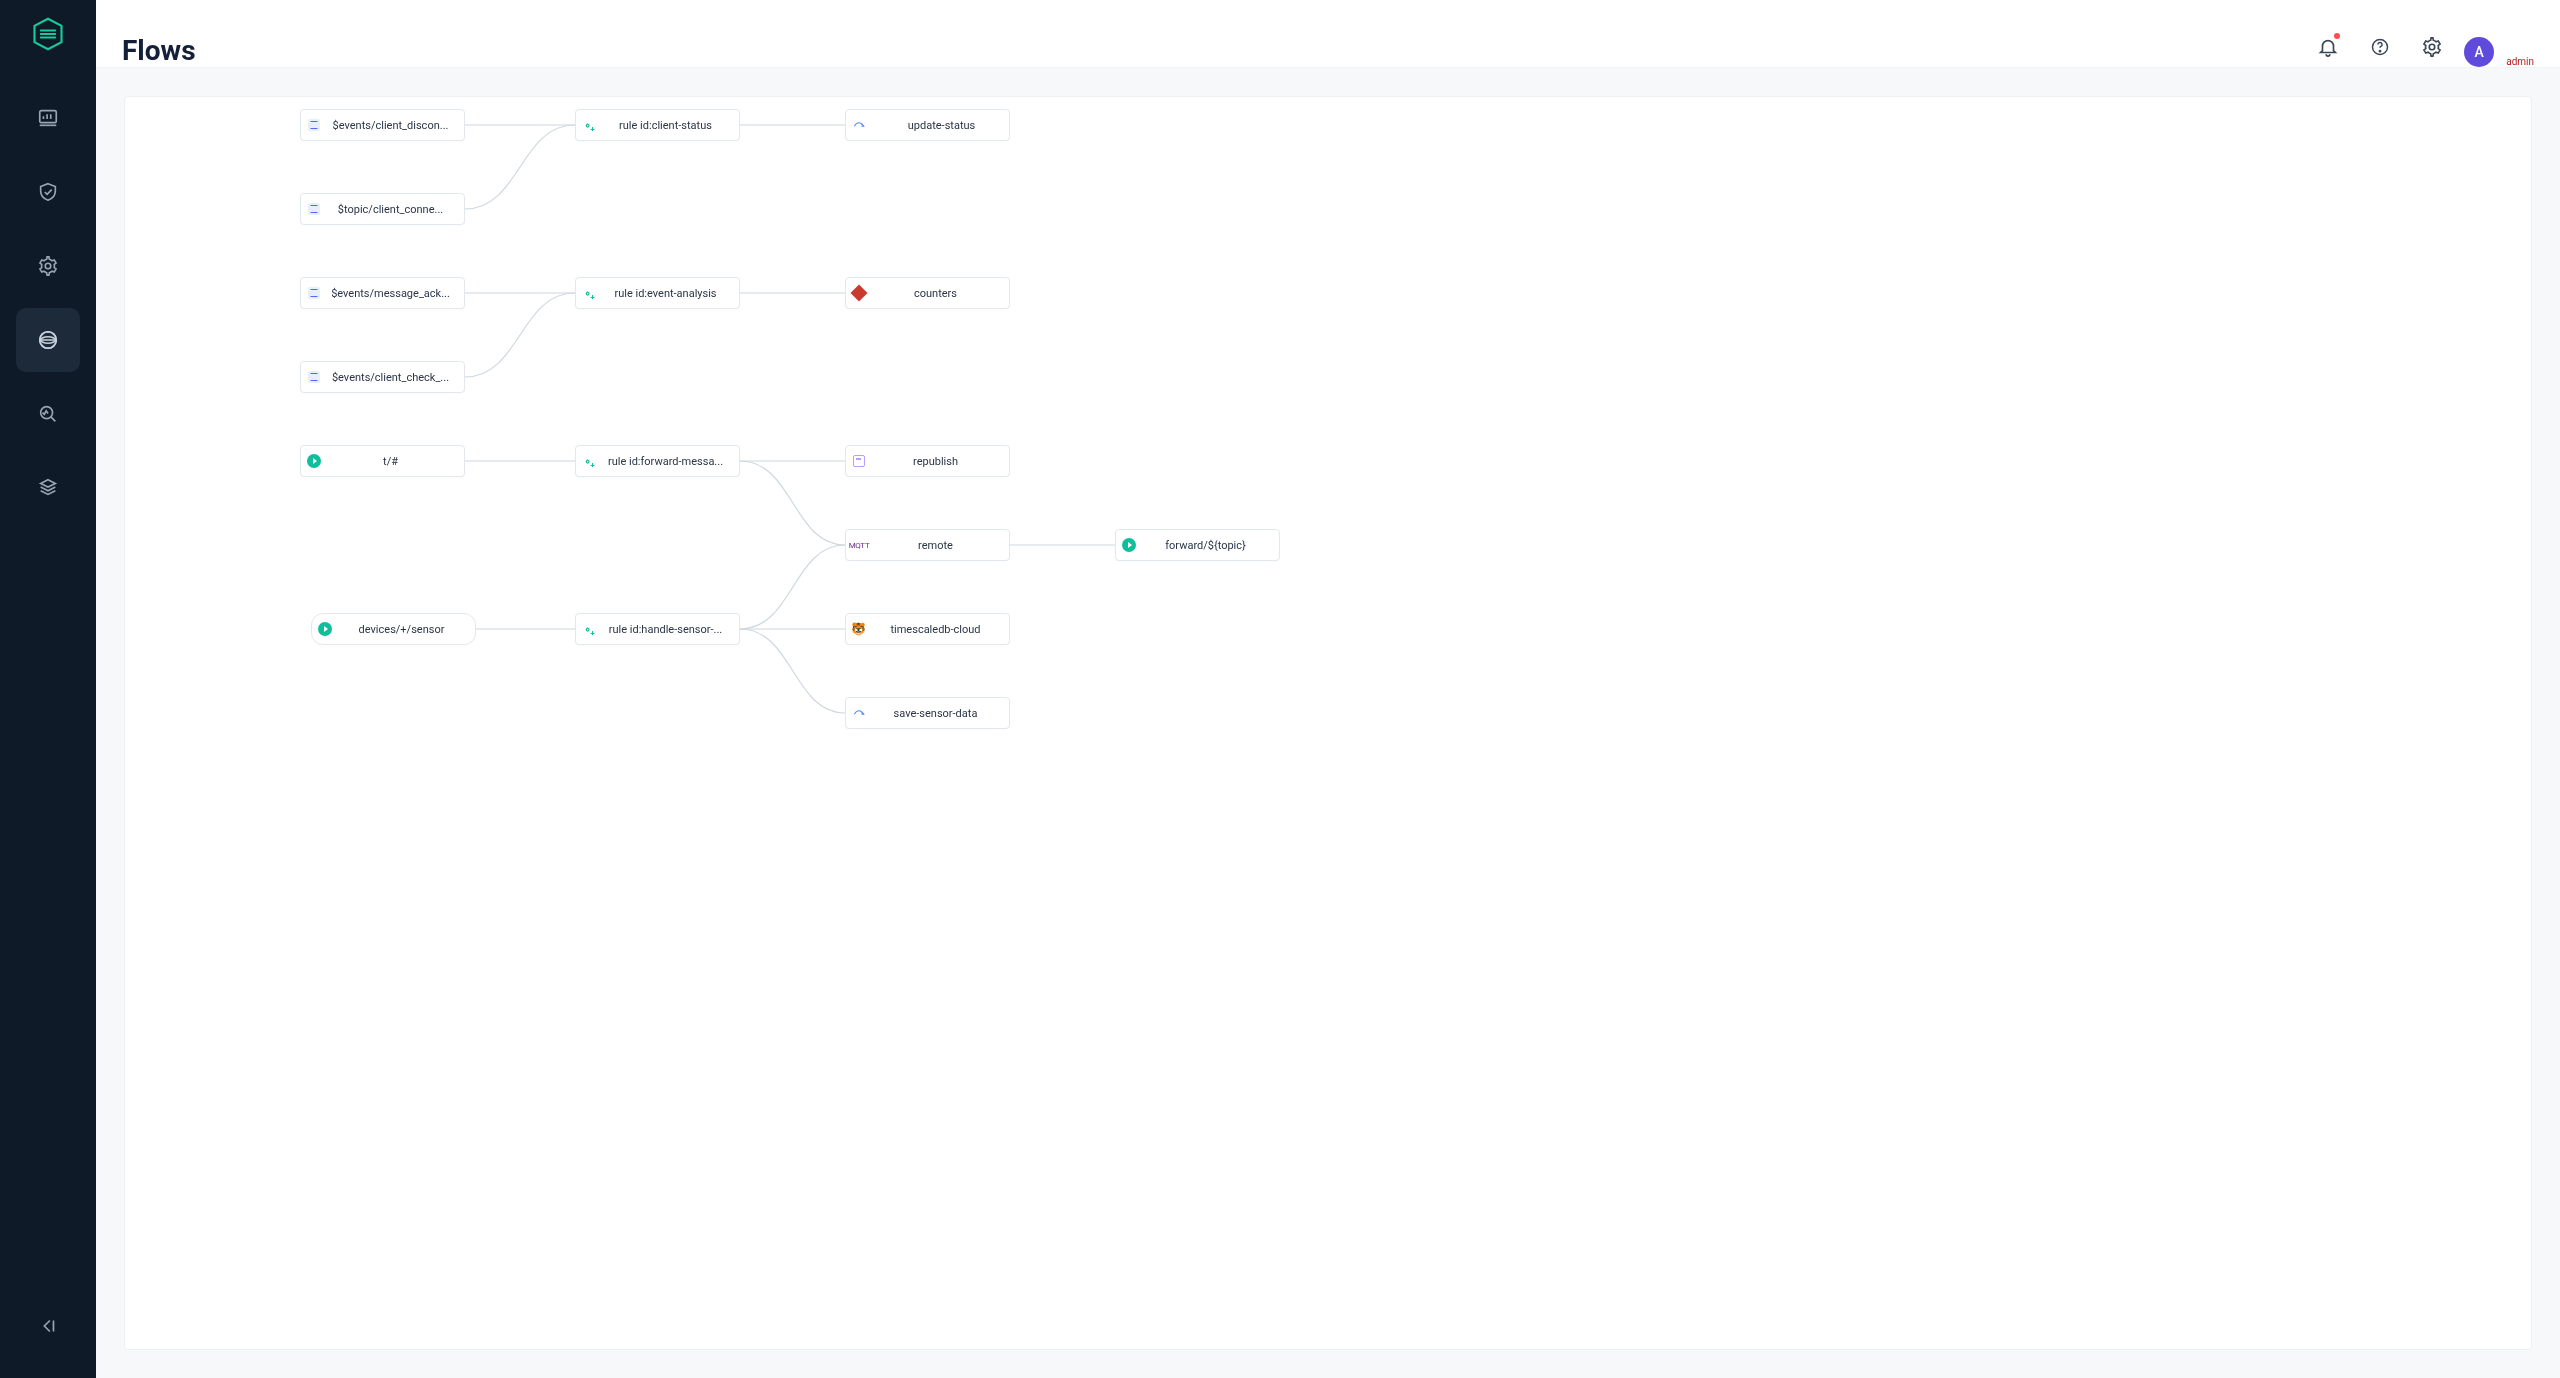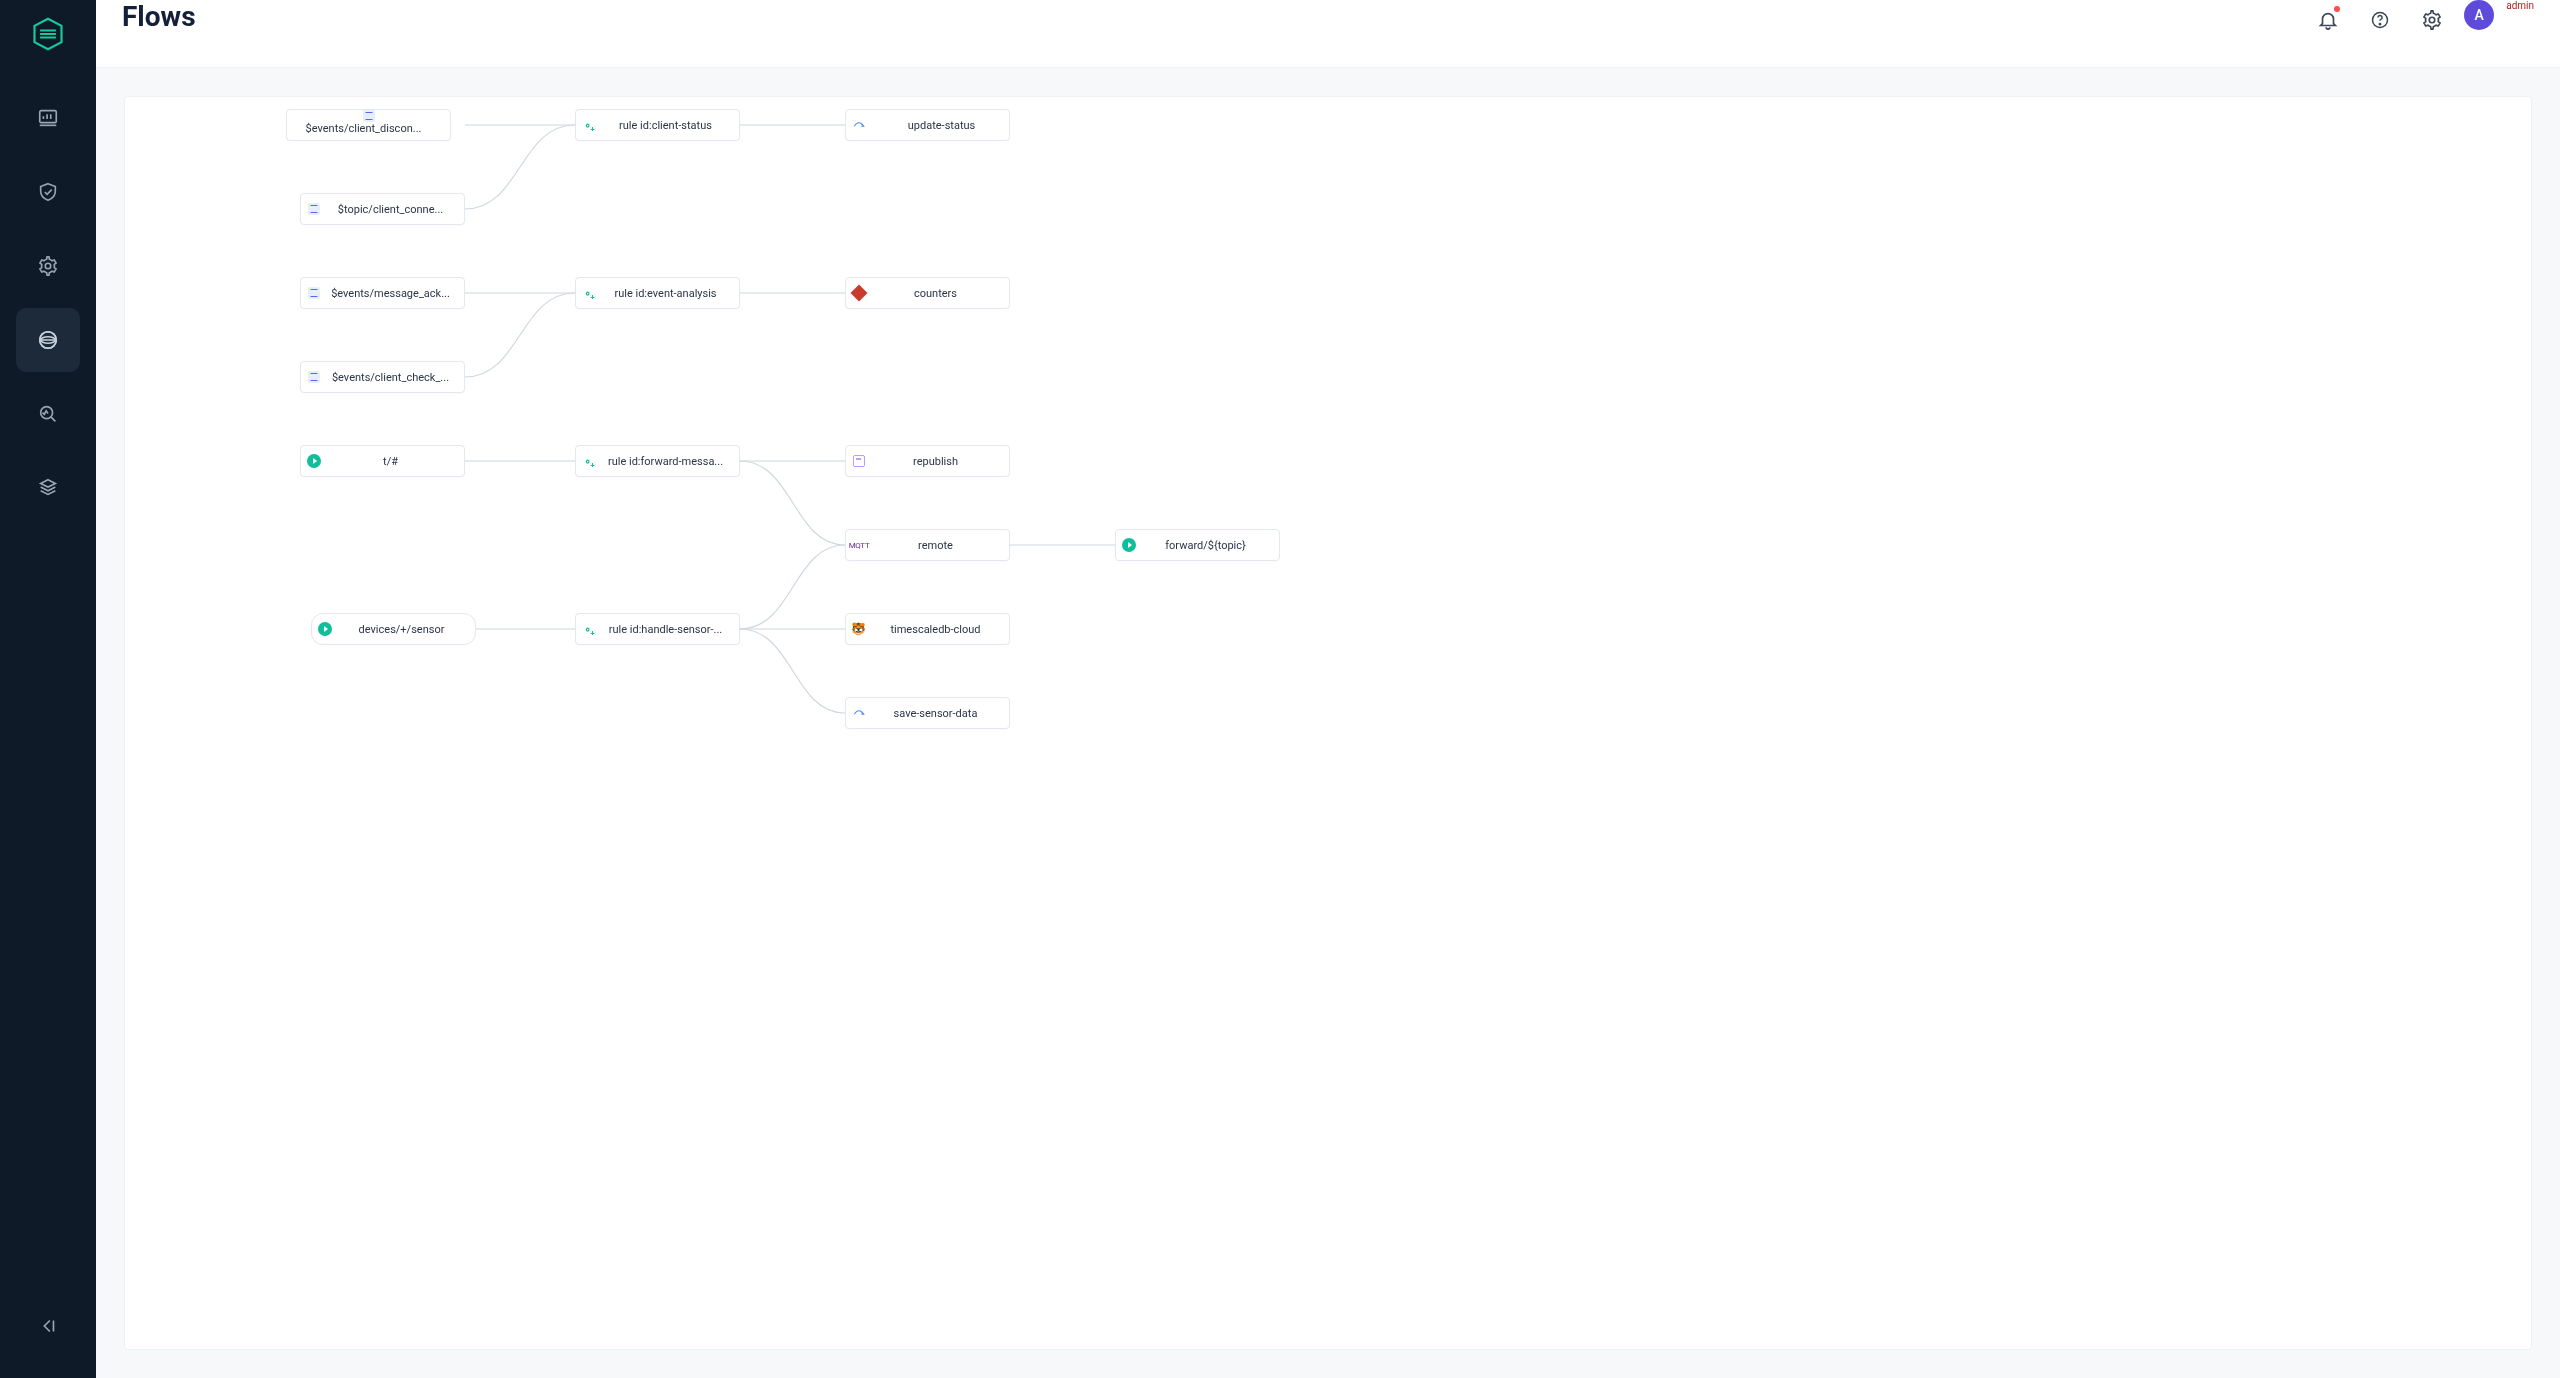--- a/index.html
+++ b/index.html
@@ -41,21 +41,21 @@
     color: #9aa5b1;
     cursor: pointer;
   }
   .ic { width: 22px; height: 22px; }
 
   
   .main { flex: 1; display: flex; flex-direction: column; min-width: 0; }
   .header {
     height: 68px;
     display: flex;
-    align-items: flex-start;
+    align-items: flex-end;
     padding: 0 26px 0 26px;
     border-bottom: 1px solid #f0f2f5;
   }
   .header h1 {
     font-size: 28px;
     font-weight: 700;
     color: #14203a;
   }
   .header .spacer { flex: 1; }
   .header .hicon {
@@ -266,21 +266,21 @@
 
         <path d="M615 532 C668 532 668 448 720 448"></path>
 
         <path d="M615 532 L720 532"></path>
 
         <path d="M615 532 C668 532 668 616 720 616"></path>
 
         <path d="M885 448 L990 448"></path>
       </svg>
 
-      <div class="node" style="left:161px;top:12px;flex-direction:column;">
+      <div class="node" style="left:175px;top:12px;">
         <span class="left">
             <span class="mi-event"></span>
           </span>
         <span class="label">$events/client_discon...</span>
       </div>
       <div class="node" style="left:175px;top:96px;">
         <span class="left">
             <span class="mi-event"></span>
           </span>
         <span class="label">$topic/client_conne...</span>

